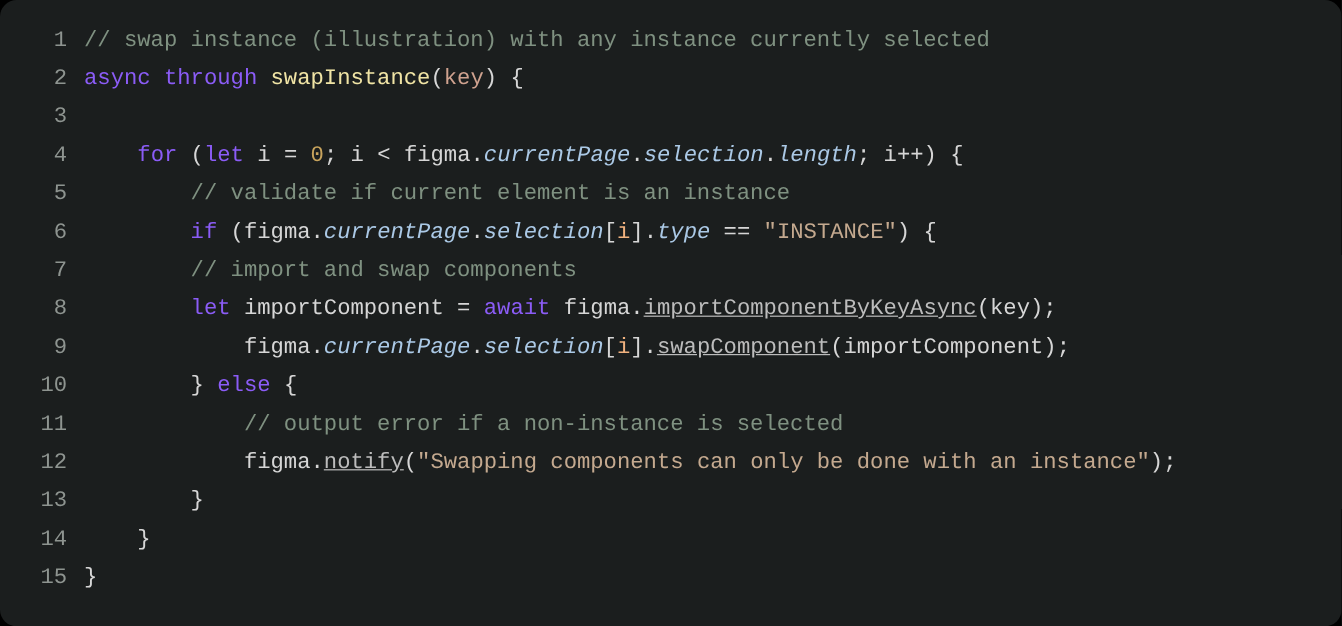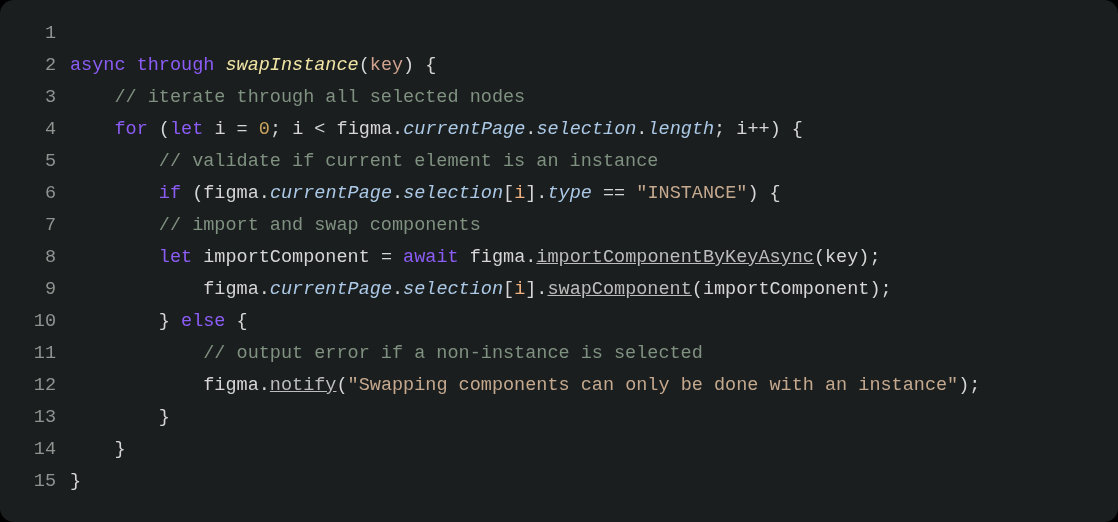--- a/index.html
+++ b/index.html
@@ -31,38 +31,38 @@
     width: 34px;
     text-align: right;
     color: #8e9490;
     user-select: none;
     flex-shrink: 0;
     margin-right: 14px;
   }
   .tok { display: inline; }
   .c-comment { color: #7f9181; }
   .c-keyword { color: #8b5cf6; }       
-  .c-fnname  { color: #f0e4a5; font-style: italic; }       
+  .c-fnname  { color: #f0e4a5; }       
   .c-param   { color: #cfa28f; }       
   .c-punct   { color: #d6d6d6; }
   .c-ident   { color: #d6d6d6; }       
   .c-prop    { color: #abc9e6; font-style: italic; }       
   .c-num     { color: #c8a45d; }       
   .c-op      { color: #d6d6d6; }
   .c-highlight { color: #f1b27f; }     
   .c-string  { color: #c4a98f; }       
   .c-call    { color: #bcbcbc; text-decoration: underline; }       
 </style>
 </head>
 <body>
 
 <div class="code-block" id="code-root">
-    <div class="line"><span class="ln">1</span></div>
+    <div class="line"><span class="ln">1</span><span><span></span><span class="tok c-comment">// swap instance (illustration) with any instance currently selected</span></span></div>
     <div class="line"><span class="ln">2</span><span><span></span><span class="tok c-keyword">async</span><span class="tok c-punct"> </span><span class="tok c-keyword">through</span><span class="tok c-punct"> </span><span class="tok c-fnname">swapInstance</span><span class="tok c-punct">(</span><span class="tok c-param">key</span><span class="tok c-punct">) {</span></span></div>
-    <div class="line"><span class="ln">3</span><span><span>    </span><span class="tok c-comment">// iterate through all selected nodes</span></span></div>
+    <div class="line"><span class="ln">3</span><span><span>    </span></span></div>
     <div class="line"><span class="ln">4</span><span><span>    </span><span class="tok c-keyword">for</span><span class="tok c-punct"> (</span><span class="tok c-keyword">let</span><span class="tok c-punct"> </span><span class="tok c-ident">i</span><span class="tok c-punct"> </span><span class="tok c-op">=</span><span class="tok c-punct"> </span><span class="tok c-num">0</span><span class="tok c-punct">; </span><span class="tok c-ident">i</span><span class="tok c-punct"> </span><span class="tok c-op">&lt;</span><span class="tok c-punct"> </span><span class="tok c-ident">figma</span><span class="tok c-punct">.</span><span class="tok c-prop">currentPage</span><span class="tok c-punct">.</span><span class="tok c-prop">selection</span><span class="tok c-punct">.</span><span class="tok c-prop">length</span><span class="tok c-punct">; </span><span class="tok c-ident">i</span><span class="tok c-op">++</span><span class="tok c-punct">) {</span></span></div>
     <div class="line"><span class="ln">5</span><span><span>        </span><span class="tok c-comment">// validate if current element is an instance</span></span></div>
     <div class="line"><span class="ln">6</span><span><span>        </span><span class="tok c-keyword">if</span><span class="tok c-punct"> (</span><span class="tok c-ident">figma</span><span class="tok c-punct">.</span><span class="tok c-prop">currentPage</span><span class="tok c-punct">.</span><span class="tok c-prop">selection</span><span class="tok c-punct">[</span><span class="tok c-highlight">i</span><span class="tok c-punct">].</span><span class="tok c-prop">type</span><span class="tok c-punct"> </span><span class="tok c-op">==</span><span class="tok c-punct"> </span><span class="tok c-string">"INSTANCE"</span><span class="tok c-punct">) {</span></span></div>
     <div class="line"><span class="ln">7</span><span><span>        </span><span class="tok c-comment">// import and swap components</span></span></div>
     <div class="line"><span class="ln">8</span><span><span>        </span><span class="tok c-keyword">let</span><span class="tok c-punct"> </span><span class="tok c-ident">importComponent</span><span class="tok c-punct"> </span><span class="tok c-op">=</span><span class="tok c-punct"> </span><span class="tok c-keyword">await</span><span class="tok c-punct"> </span><span class="tok c-ident">figma</span><span class="tok c-punct">.</span><span class="tok c-call">importComponentByKeyAsync</span><span class="tok c-punct">(</span><span class="tok c-ident">key</span><span class="tok c-punct">);</span></span></div>
     <div class="line"><span class="ln">9</span><span><span>            </span><span class="tok c-ident">figma</span><span class="tok c-punct">.</span><span class="tok c-prop">currentPage</span><span class="tok c-punct">.</span><span class="tok c-prop">selection</span><span class="tok c-punct">[</span><span class="tok c-highlight">i</span><span class="tok c-punct">].</span><span class="tok c-call">swapComponent</span><span class="tok c-punct">(</span><span class="tok c-ident">importComponent</span><span class="tok c-punct">);</span></span></div>
     <div class="line"><span class="ln">10</span><span><span>        </span><span class="tok c-punct">} </span><span class="tok c-keyword">else</span><span class="tok c-punct"> {</span></span></div>
     <div class="line"><span class="ln">11</span><span><span>            </span><span class="tok c-comment">// output error if a non-instance is selected</span></span></div>
     <div class="line"><span class="ln">12</span><span><span>            </span><span class="tok c-ident">figma</span><span class="tok c-punct">.</span><span class="tok c-call">notify</span><span class="tok c-punct">(</span><span class="tok c-string">"Swapping components can only be done with an instance"</span><span class="tok c-punct">);</span></span></div>
     <div class="line"><span class="ln">13</span><span><span>        </span><span class="tok c-punct">}</span></span></div>

